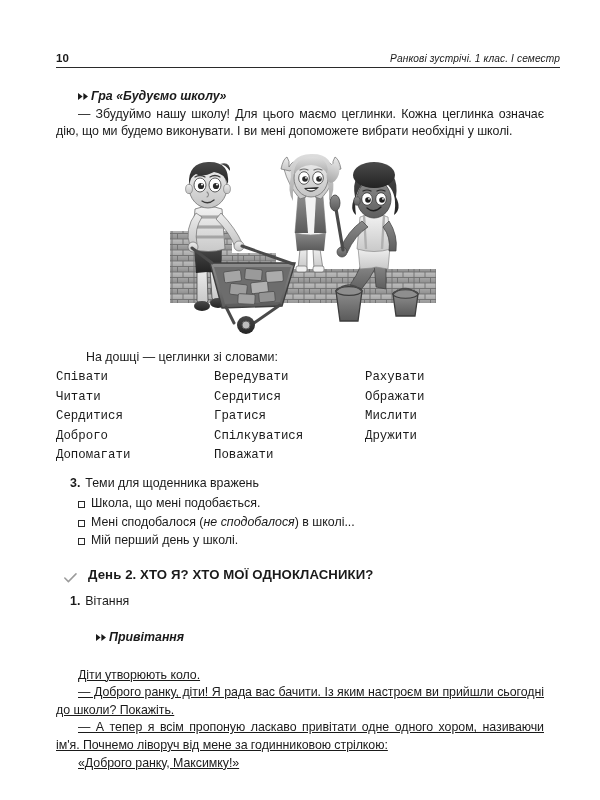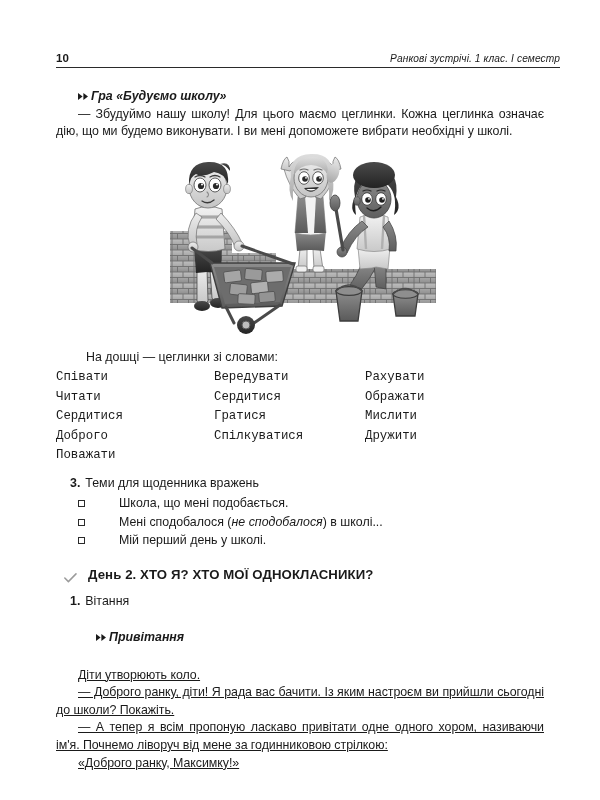--- a/index.html
+++ b/index.html
@@ -152,23 +152,22 @@
     font-size: 12.4px;
     line-height: 17.6px;
   }
 
   
   .sq-list {
     margin-top: 1px;
   }
   .sq-item {
     display: flex;
-    align-items: flex-start;
+    align-items: flex-end;
     padding-left: 22px;
-    gap: 28px;
   }
   .sq-ico {
     flex: 0 0 auto;
     width: 13px;
     line-height: 17.6px;
   }
   .sq-ico i {
     display: inline-block;
     width: 5px;
     height: 5px;
@@ -432,20 +431,21 @@
       <span>Рахувати</span>
       <span>Читати</span>
       <span>Сердитися</span>
       <span>Ображати</span>
       <span>Сердитися</span>
       <span>Гратися</span>
       <span>Мислити</span>
       <span>Доброго</span>
       <span>Спілкуватися</span>
       <span>Дружити</span>
+      <span>Допомагати</span>
       <span>Поважати</span>
     </div>
 
     <div class="num-item">
       <span class="n">3.</span>
       <span class="t">Теми для щоденника вражень</span>
     </div>
 
     <div class="sq-list">
       <div class="sq-item">

